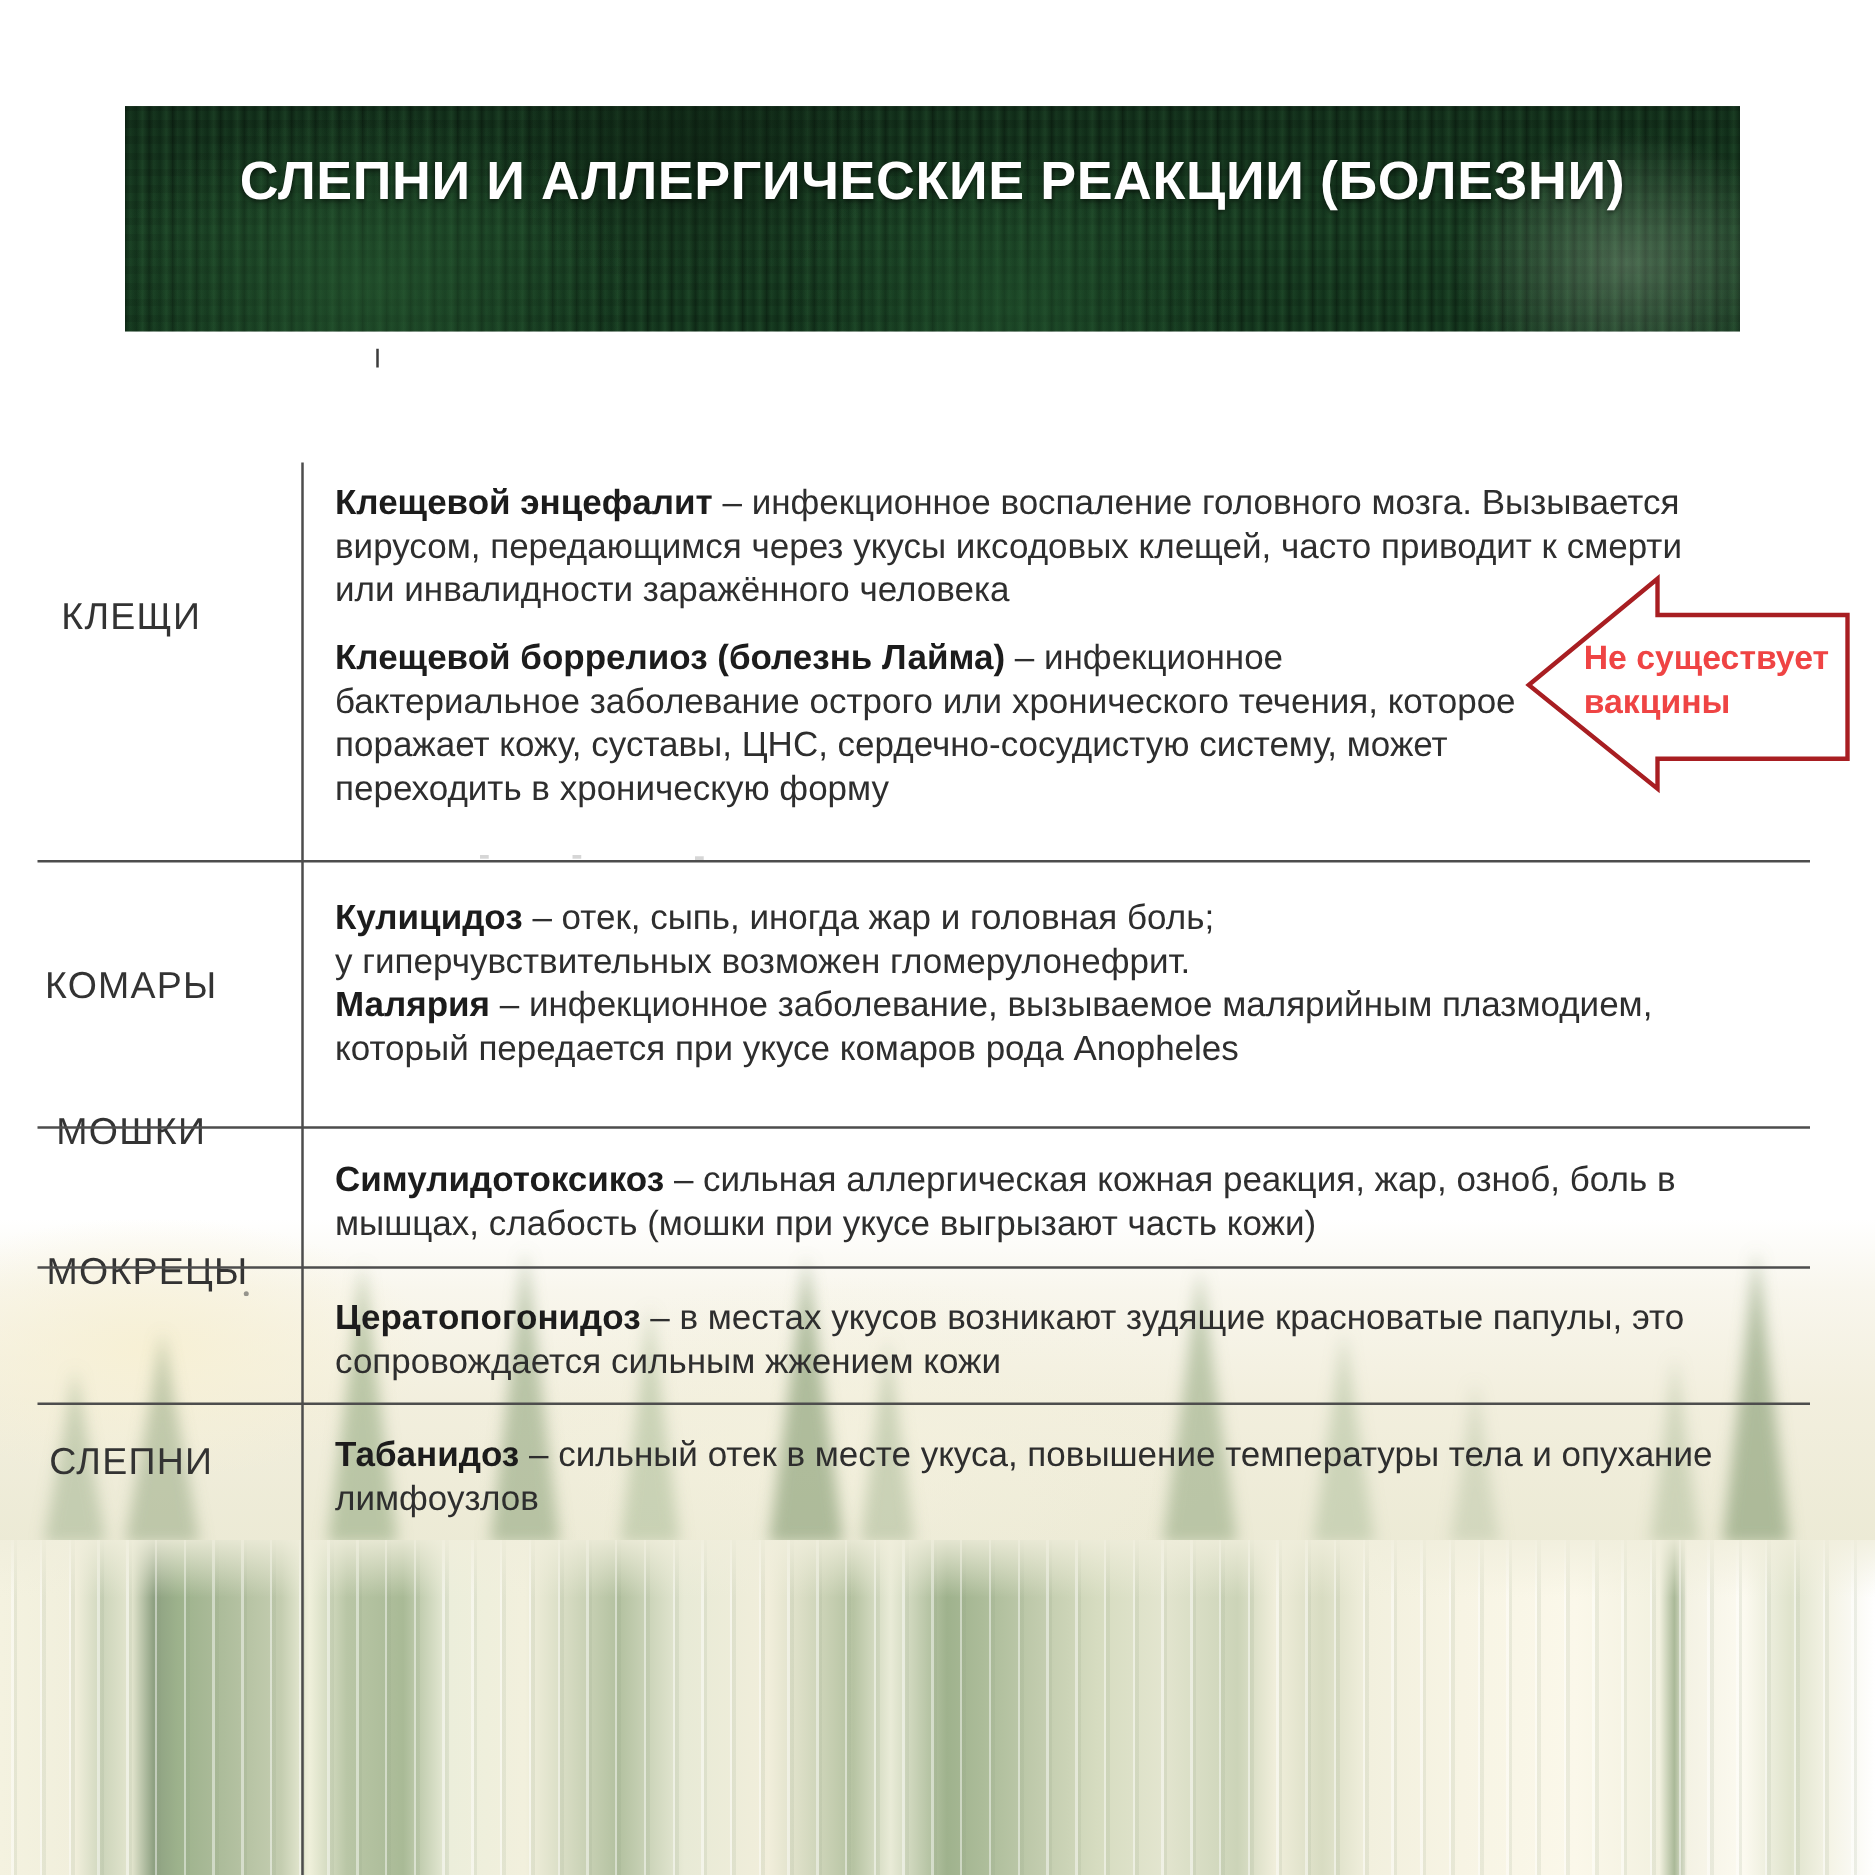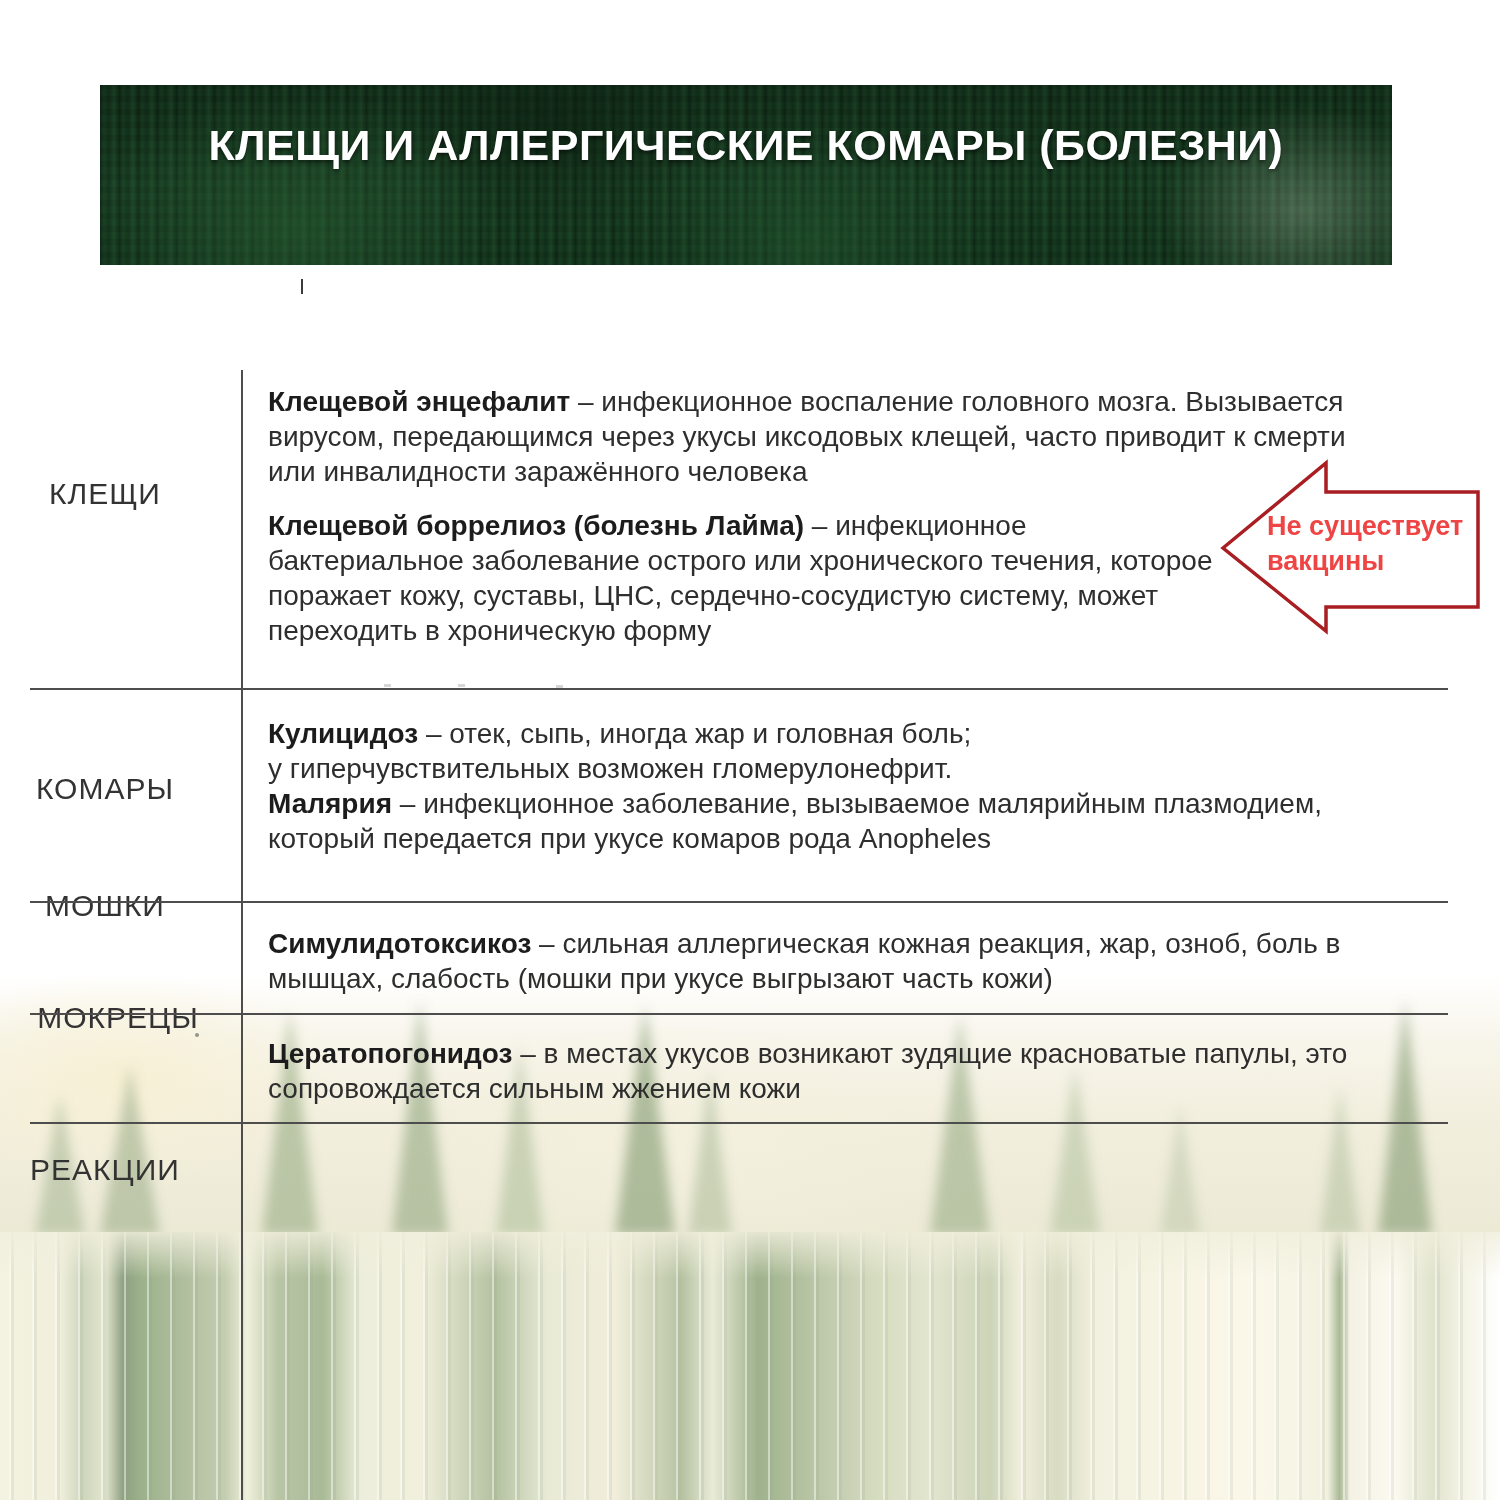--- a/index.html
+++ b/index.html
@@ -106,40 +106,40 @@
         <polygon points="1075,90 1050,260 1100,260" fill="#a9bb97" opacity="0.5"></polygon>
         <polygon points="1180,130 1160,260 1200,260" fill="#b3c2a1" opacity="0.45"></polygon>
         <polygon points="1340,110 1320,260 1360,260" fill="#a3b592" opacity="0.45"></polygon>
         <polygon points="1405,25 1378,260 1432,260" fill="#8aa078" opacity="0.65"></polygon>
       </g>
     </svg>
   </div>
   <div class="streaks"></div>
 
   <div class="banner">
-    <div class="banner-title">КЛЕЩИ И АЛЛЕРГИЧЕСКИЕ КОМАРЫ (БОЛЕЗНИ)</div>
+    <div class="banner-title">СЛЕПНИ И АЛЛЕРГИЧЕСКИЕ РЕАКЦИИ (БОЛЕЗНИ)</div>
   </div>
 
   <div class="tick" style="left:301px;top:279px;"></div>
   <div class="smudge" style="left:384px;top:684px;"></div>
   <div class="smudge" style="left:458px;top:684px;"></div>
   <div class="smudge" style="left:556px;top:685px;"></div>
   <div class="dot" style="left:195px;top:1033px;"></div>
 
   <div class="vline"></div>
   <div class="hline" style="top:688px;"></div>
   <div class="hline" style="top:901px;"></div>
   <div class="hline" style="top:1013px;"></div>
   <div class="hline" style="top:1122px;"></div>
 
   <div class="row-label" style="top:477px;">КЛЕЩИ</div>
   <div class="row-label" style="top:772px;">КОМАРЫ</div>
   <div class="row-label" style="top:889px;">МОШКИ</div>
   <div class="row-label" style="top:1001px;margin-left:13px;">МОКРЕЦЫ</div>
-  <div class="row-label" style="top:1153px;">РЕАКЦИИ</div>
+  <div class="row-label" style="top:1153px;">СЛЕПНИ</div>
 
   <div class="entry-block" style="top:384px;width:1105px;">
     <b>Клещевой энцефалит</b><span> – инфекционное воспаление головного мозга. Вызывается вирусом, передающимся через укусы иксодовых клещей, часто приводит к смерти или инвалидности заражённого человека</span>
   </div>
   <div class="entry-block" style="top:508px;width:948px;">
     <b>Клещевой боррелиоз (болезнь Лайма)</b><span> – инфекционное бактериальное заболевание острого или хронического течения, которое поражает кожу, суставы, ЦНС, сердечно-сосудистую систему, может переходить в хроническую форму</span>
   </div>
 
   <div class="entry-block" style="top:716px;width:1150px;">
     <div><b>Кулицидоз</b><span> – отек, сыпь, иногда жар и головная боль;</span><br><span>у гиперчувствительных возможен гломерулонефрит.</span></div>
@@ -147,20 +147,23 @@
   </div>
 
   <div class="entry-block" style="top:926px;width:1190px;">
     <b>Симулидотоксикоз</b><span> – сильная аллергическая кожная реакция, жар, озноб, боль в мышцах, слабость (мошки при укусе выгрызают часть кожи)</span>
   </div>
 
   <div class="entry-block" style="top:1036px;width:1115px;">
     <b>Цератопогонидоз</b><span> – в местах укусов возникают зудящие красноватые папулы, это сопровождается сильным жжением кожи</span>
   </div>
 
+  <div class="entry-block" style="top:1146px;width:1130px;">
+    <b>Табанидоз</b><span> – сильный отек в месте укуса, повышение температуры тела и опухание лимфоузлов</span>
+  </div>
 
   <div class="callout">
     <svg width="262" height="176" viewBox="0 0 262 176">
       <polygon points="3,89 106,4 106,33 258,33 258,148 106,148 106,172" fill="#ffffff" stroke="#a81e22" stroke-width="3.5" stroke-linejoin="miter"></polygon>
     </svg>
     <div class="callout-text" style="color:#ef4444;">
       <div>Не существует</div>
       <div>вакцины</div>
     </div>
   </div>

